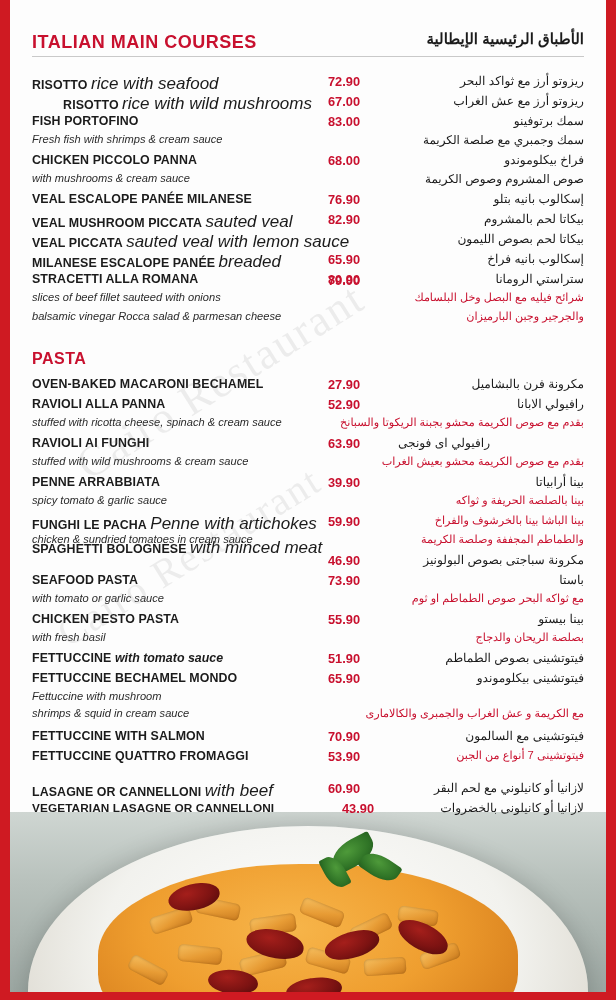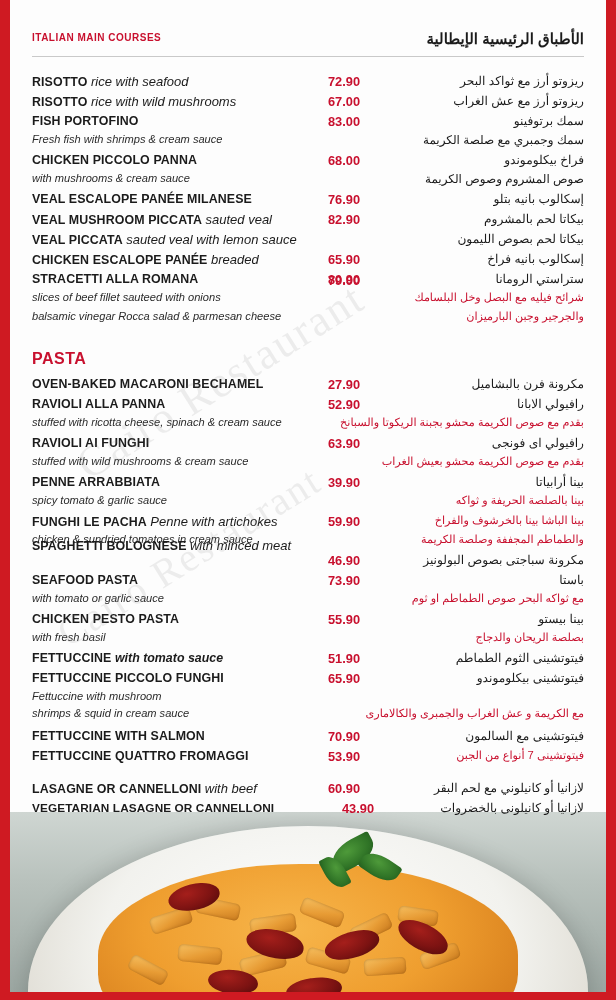--- a/index.html
+++ b/index.html
@@ -76,21 +76,21 @@
     font-size: 40px;
   }
 
   .section-title {
     position: absolute;
     font-family: "Liberation Sans", sans-serif;
     font-weight: bold;
     color: #c8102e;
     letter-spacing: 0.5px;
   }
-  .section-title.en { left: 22px; font-size: 10px; }
+  .section-title.en { left: 22px; font-size: 18px; }
   .section-title.ar { right: 22px; font-size: 15px; text-align: right; direction: rtl; }
 
   .rule {
     position: absolute;
     height: 1px;
     background: #c9c9c9;
   }
 
   
   .rows {
@@ -109,21 +109,21 @@
     color: #1b1b1b;
     font-size: 12.4px;
     white-space: nowrap;
   }
   .name b {
     font-weight: bold;
     letter-spacing: 0.1px;
   }
   .name i {
     font-style: italic;
-    font-size: 13px;
+    font-size: 17px;
   }
   .desc {
     position: absolute;
     left: 22px;
     width: 320px;
     color: #2a2a2a;
     font-size: 11.1px;
     font-style: italic;
     white-space: nowrap;
   }
@@ -229,21 +229,21 @@
 
     <div class="rows">
 
       <div class="row">
         <div class="name" style="top:74px;"><b>RISOTTO</b> <i>rice with seafood</i></div>
         <div class="price" style="top:74px;">72.90</div>
         <div class="ar" style="top:74px;">ريزوتو أرز مع ثواكد البحر</div>
       </div>
 
       <div class="row">
-        <div class="name" style="top:94px;"><b>RISOTTO</b> <i>rice with wild mushrooms</i></div>
+        <div class="name" style="top:94px;text-align:right;"><b>RISOTTO</b> <i>rice with wild mushrooms</i></div>
         <div class="price" style="top:94px;">67.00</div>
         <div class="ar" style="top:94px;">ريزوتو أرز مع عش الغراب</div>
       </div>
 
       <div class="row">
         <div class="name" style="top:114px;"><b>FISH PORTOFINO</b></div>
         <div class="price" style="top:114px;">83.00</div>
         <div class="ar" style="top:114px;">سمك برتوفينو</div>
         <div class="desc" style="top:133px;">Fresh fish with shrimps &amp; cream sauce</div>
         <div class="ar small" style="top:133px;">سمك وجمبري مع صلصة الكريمة</div>
@@ -269,21 +269,21 @@
         <div class="ar" style="top:212px;">بيكاتا لحم بالمشروم</div>
       </div>
 
       <div class="row">
         <div class="name" style="top:232px;"><b>VEAL PICCATA</b> <i>sauted veal with lemon sauce</i></div>
         <div class="price" style="top:232px;margin-top:41px;">79.00</div>
         <div class="ar" style="top:232px;">بيكاتا لحم بصوص الليمون</div>
       </div>
 
       <div class="row">
-        <div class="name" style="top:252px;"><b>CHICKEN ESCALOPE PANÉE</b> <i>breaded</i></div>
+        <div class="name" style="top:252px;"><b>MILANESE ESCALOPE PANÉE</b> <i>breaded</i></div>
         <div class="price" style="top:252px;">65.90</div>
         <div class="ar" style="top:252px;">إسكالوب بانيه فراخ</div>
       </div>
 
       <div class="row">
         <div class="name" style="top:272px;"><b>STRACETTI ALLA ROMANA</b></div>
         <div class="price" style="top:272px;">80.90</div>
         <div class="ar" style="top:272px;">ستراستي الرومانا</div>
         <div class="desc" style="top:291px;">slices of beef fillet sauteed with onions</div>
         <div class="ar red" style="top:291px;">شرائح فيليه مع البصل وخل البلسامك</div>
@@ -307,21 +307,21 @@
         <div class="name" style="top:397px;"><b>RAVIOLI ALLA PANNA</b></div>
         <div class="price" style="top:397px;">52.90</div>
         <div class="ar" style="top:397px;">رافيولي الابانا</div>
         <div class="desc" style="top:416px;">stuffed with ricotta cheese, spinach &amp; cream sauce</div>
         <div class="ar red" style="top:416px; width:320px;">بقدم مع صوص الكريمة محشو بجبنة الريكوتا والسبانخ</div>
       </div>
 
       <div class="row">
         <div class="name" style="top:436px;"><b>RAVIOLI AI FUNGHI</b></div>
         <div class="price" style="top:436px;">63.90</div>
-        <div class="ar" style="top:436px;">رافيولي اى فونجى</div>
+        <div class="ar" style="top:436px;text-align:center;">رافيولي اى فونجى</div>
         <div class="desc" style="top:455px;">stuffed with wild mushrooms &amp; cream sauce</div>
         <div class="ar red" style="top:455px; width:320px;">بقدم مع صوص الكريمة محشو بعيش الغراب</div>
       </div>
 
       <div class="row">
         <div class="name" style="top:475px;"><b>PENNE ARRABBIATA</b></div>
         <div class="price" style="top:475px;">39.90</div>
         <div class="ar" style="top:475px;">بينا أرابياتا</div>
         <div class="desc" style="top:494px;">spicy tomato &amp; garlic sauce</div>
         <div class="ar red" style="top:494px;">بينا بالصلصة الحريفة و ثواكه</div>
@@ -353,25 +353,25 @@
         <div class="name" style="top:612px;"><b>CHICKEN PESTO PASTA</b></div>
         <div class="price" style="top:612px;">55.90</div>
         <div class="ar" style="top:612px;">بينا بيستو</div>
         <div class="desc" style="top:631px;">with fresh basil</div>
         <div class="ar red" style="top:631px;">بصلصة الريحان والدجاج</div>
       </div>
 
       <div class="row">
         <div class="name" style="top:651px;"><b>FETTUCCINE</b> <i style="font-weight:bold; font-size:12.4px;">with tomato sauce</i></div>
         <div class="price" style="top:651px;">51.90</div>
-        <div class="ar" style="top:651px;">فيتوتشينى الثوم الطماطم</div>
-      </div>
-
-      <div class="row">
-        <div class="name" style="top:671px;"><b>FETTUCCINE PICCOLO FUNGHI</b></div>
+        <div class="ar" style="top:651px;">فيتوتشينى بصوص الطماطم</div>
+      </div>
+
+      <div class="row">
+        <div class="name" style="top:671px;"><b>FETTUCCINE BECHAMEL MONDO</b></div>
         <div class="price" style="top:671px;">65.90</div>
         <div class="ar" style="top:671px;">فيتوتشينى بيكلوموندو</div>
         <div class="desc" style="top:690px;">Fettuccine with mushroom</div>
         <div class="desc" style="top:707px;"> shrimps &amp; squid in cream sauce</div>
         <div class="ar red" style="top:707px; width:330px;">مع الكريمة و عش الغراب والجمبرى والكالامارى</div>
       </div>
 
       <div class="row">
         <div class="name" style="top:729px;"><b>FETTUCCINE WITH SALMON</b></div>
         <div class="price" style="top:729px;">70.90</div>

